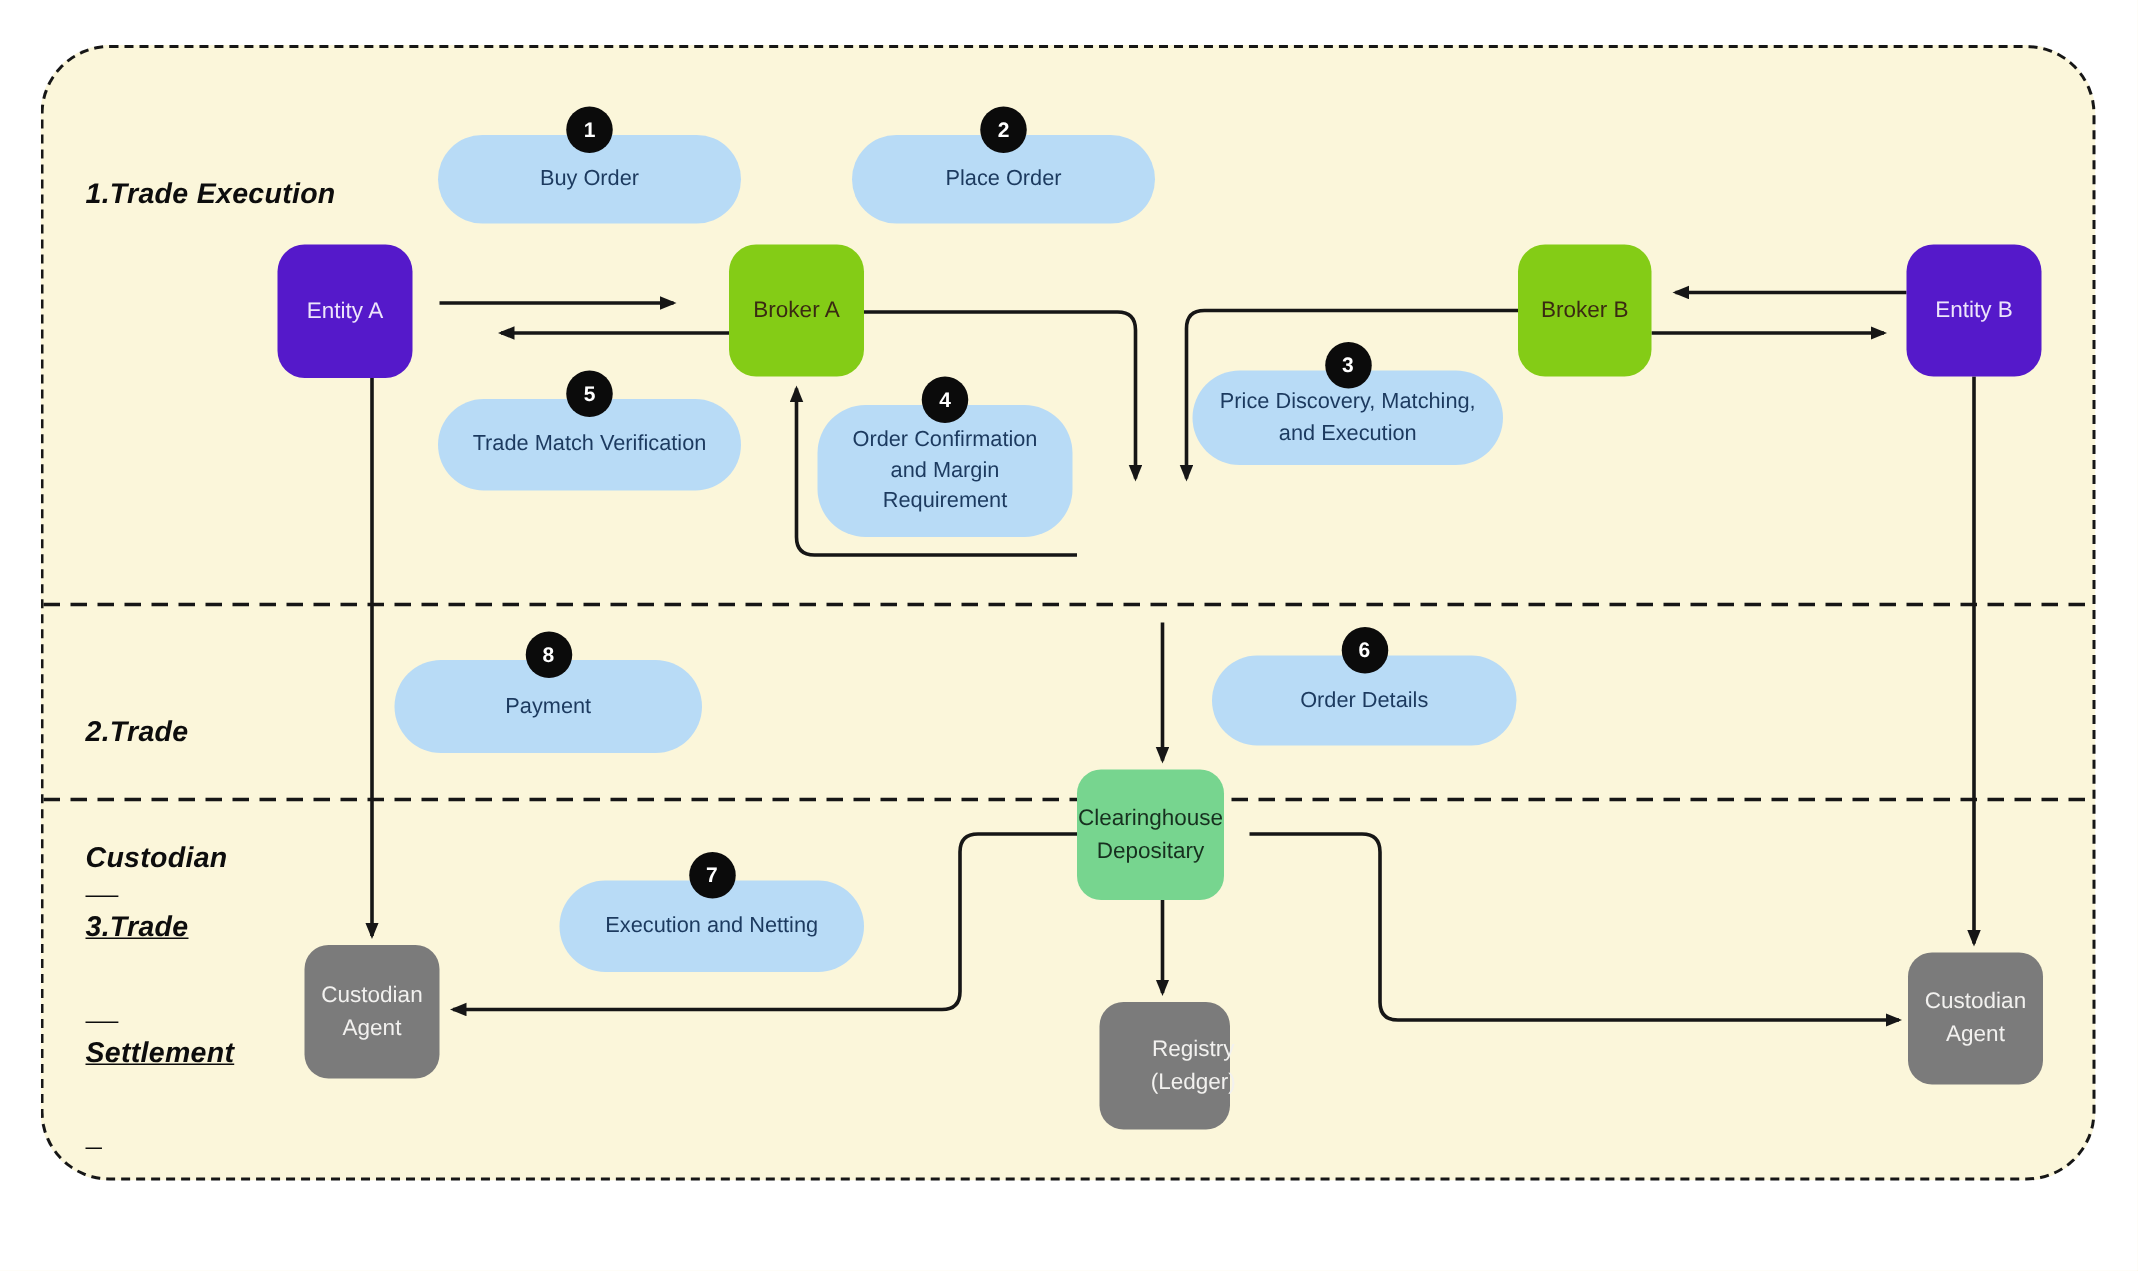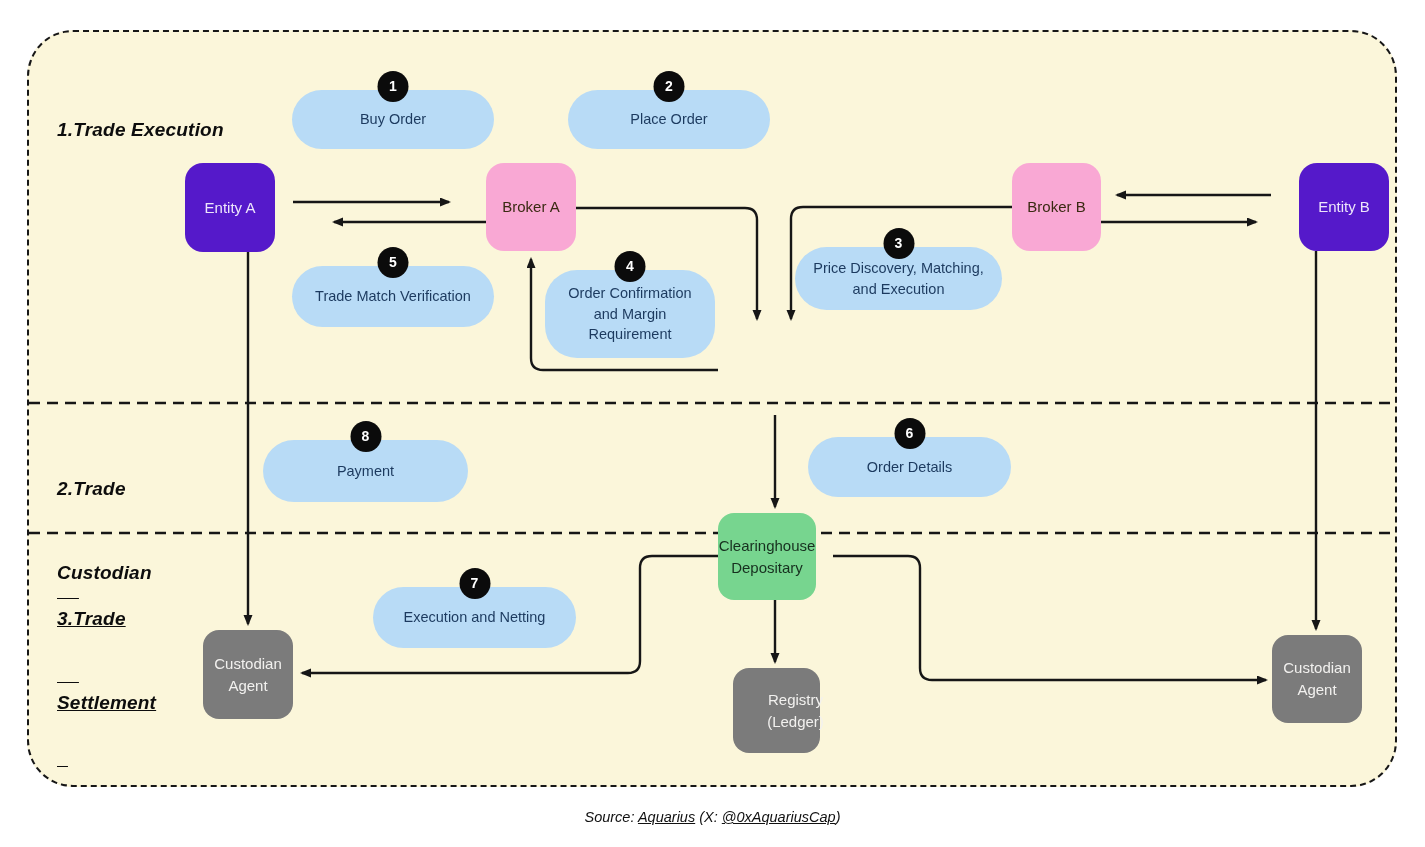--- a/index.html
+++ b/index.html
@@ -18,28 +18,28 @@
   }
   #sec1 { left: 57px; top: 60px; }
   #sec2 { left: 57px; top: 419px; }
   #sec3 { left: 57px; top: 549px; text-decoration: underline; }
   svg.wires { position: absolute; left: 0; top: 0; width: 1425px; height: 847px; pointer-events: none; }
   .node {
     position: absolute; display: flex; align-items: center; justify-content: center;
     text-align: center; font-size: 15px; line-height: 1.45; padding: 4px;
   }
   .purple { background: #5519CA; color: #EDE5FB; border-radius: 18px; }
-  .orange { background: #f9a8d4; color: #3A2A12; border-radius: 18px; }
+  .orange { background: #84cc16; color: #3A2A12; border-radius: 18px; }
   .navy   { background: #0E2699; color: #C9D4F0; border-radius: 16px; }
   .green  { background: #77D58F; color: #17301F; border-radius: 16px; }
   .gray   { background: #7B7B7B; color: #F2F1EF; border-radius: 16px; }
   #entity-a        { left: 185px;  top: 163px; width: 90px;  height: 89px; }
   #broker-a        { left: 486px;  top: 163px; width: 90px;  height: 88px; }
   #broker-b        { left: 1012px; top: 163px; width: 89px;  height: 88px; }
-  #entity-b        { left: 1271px; top: 163px; width: 90px;  height: 88px; margin-left: 28px; }
+  #entity-b        { left: 1271px; top: 163px; width: 90px;  height: 88px; }
   #exchange        { left: 718px;  top: 325px; width: 113px; height: 90px; }
   #clearinghouse   { left: 718px;  top: 513px; width: 98px; height: 87px; }
   #registry        { left: 733px;  top: 668px; width: 87px;  height: 85px; padding-left: 42px; }
   #custodian-left  { left: 203px;  top: 630px; width: 90px;  height: 89px; }
   #custodian-right { left: 1272px; top: 635px; width: 90px;  height: 88px; }
   .pill {
     position: absolute; background: #B8DBF6; color: #1C3A5F; border-radius: 32px;
     display: flex; align-items: center; justify-content: center; text-align: center;
     font-size: 14.5px; line-height: 1.42; padding: 4px 12px;
   }
@@ -157,17 +157,14 @@
   </div>
   <div class="pill" id="step7">
     <div class="badge">7</div>
     <span>Execution and Netting</span>
   </div>
   <div class="pill" id="step8">
     <div class="badge">8</div>
     <span>Payment</span>
   </div>
 
-  <div class="footer">
-    <span>Source: </span><span class="lnk">Aquarius</span><span> (X: </span><span class="lnk">@0xAquariusCap</span><span>)</span>
-  </div>
 
 </div>
 
 </body></html>

